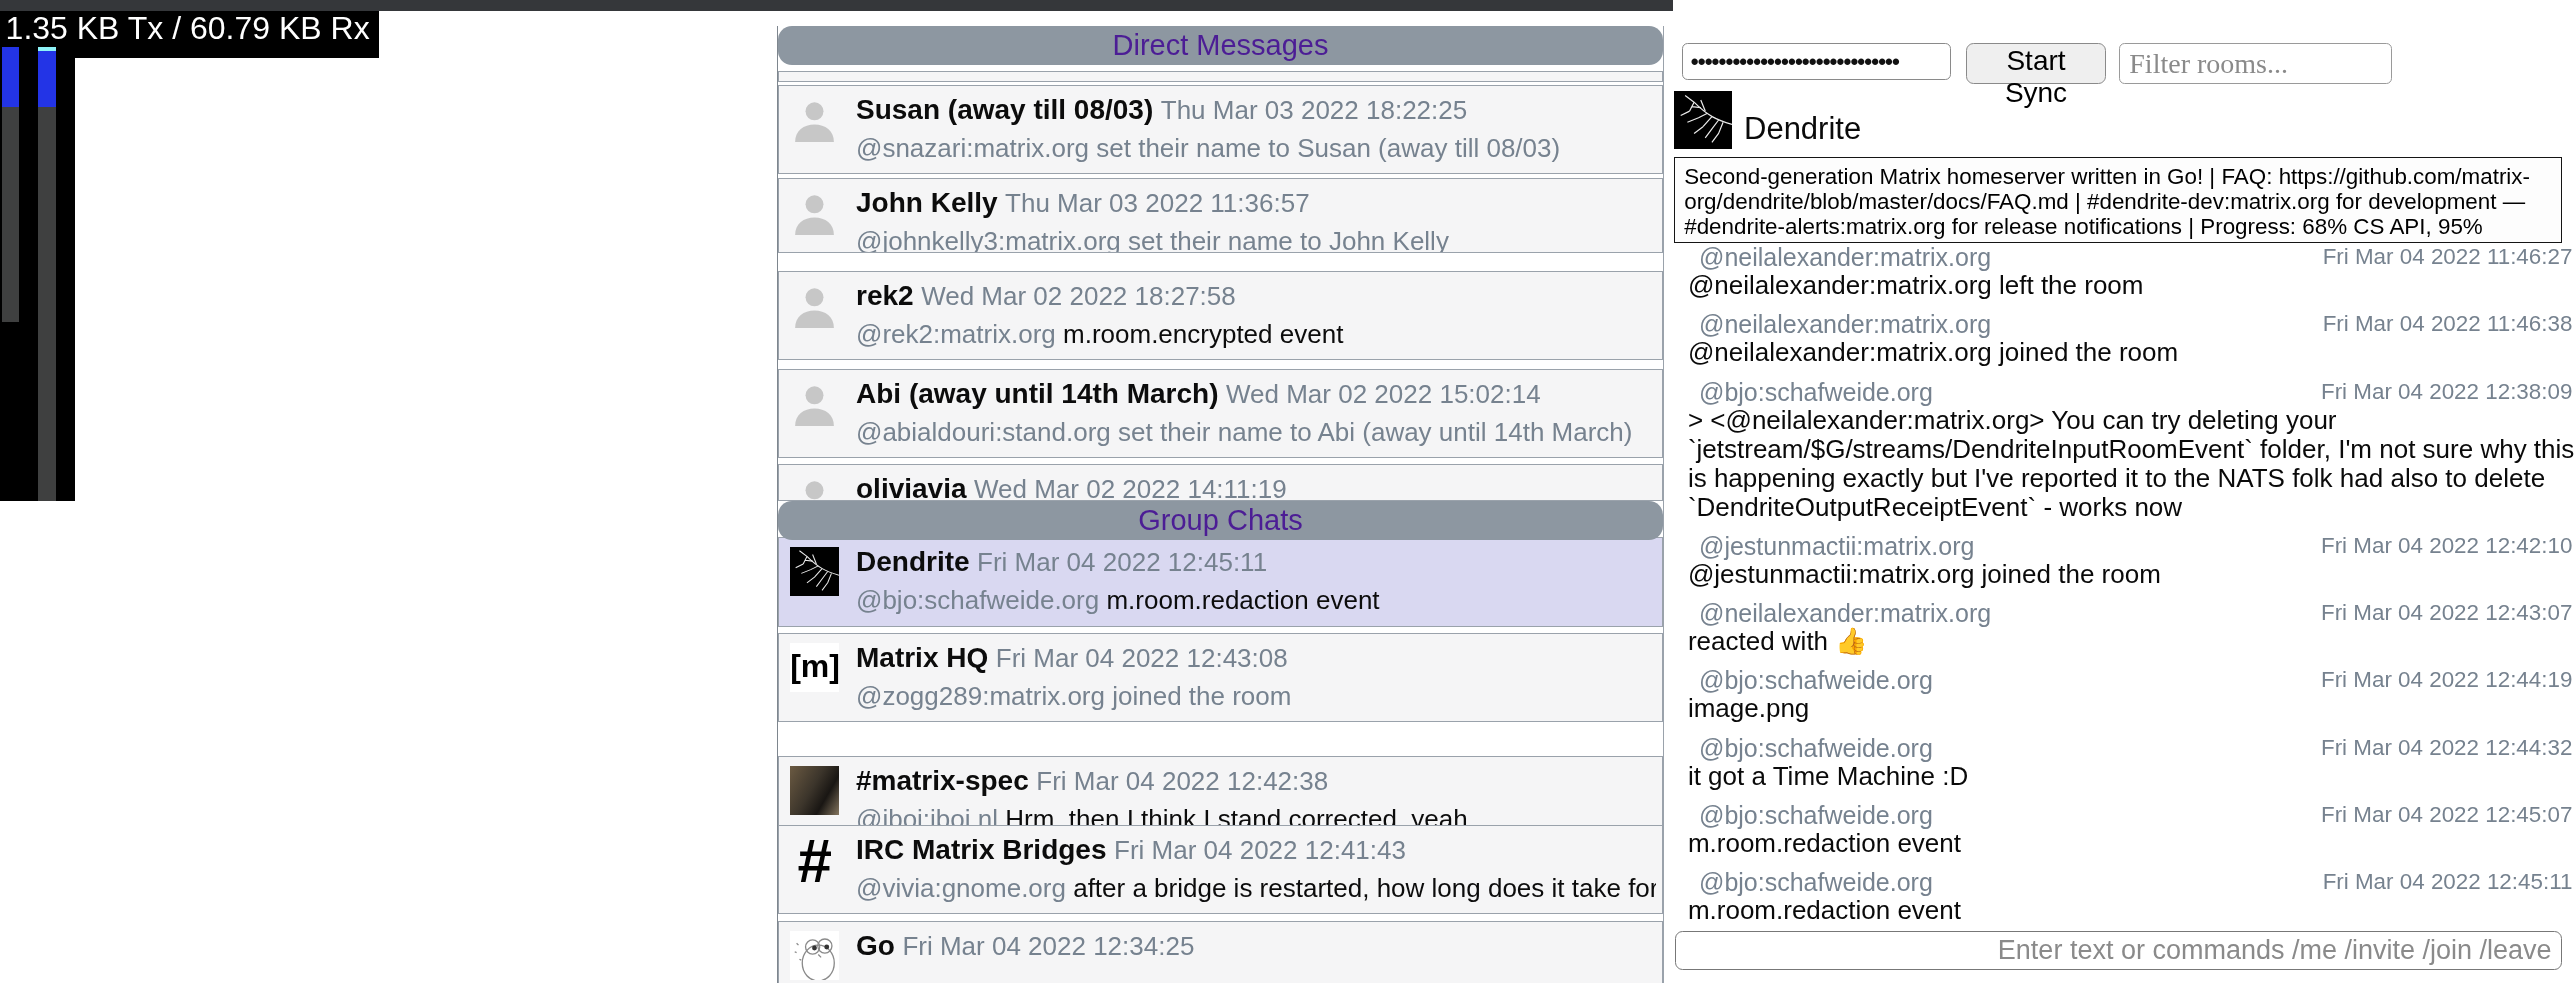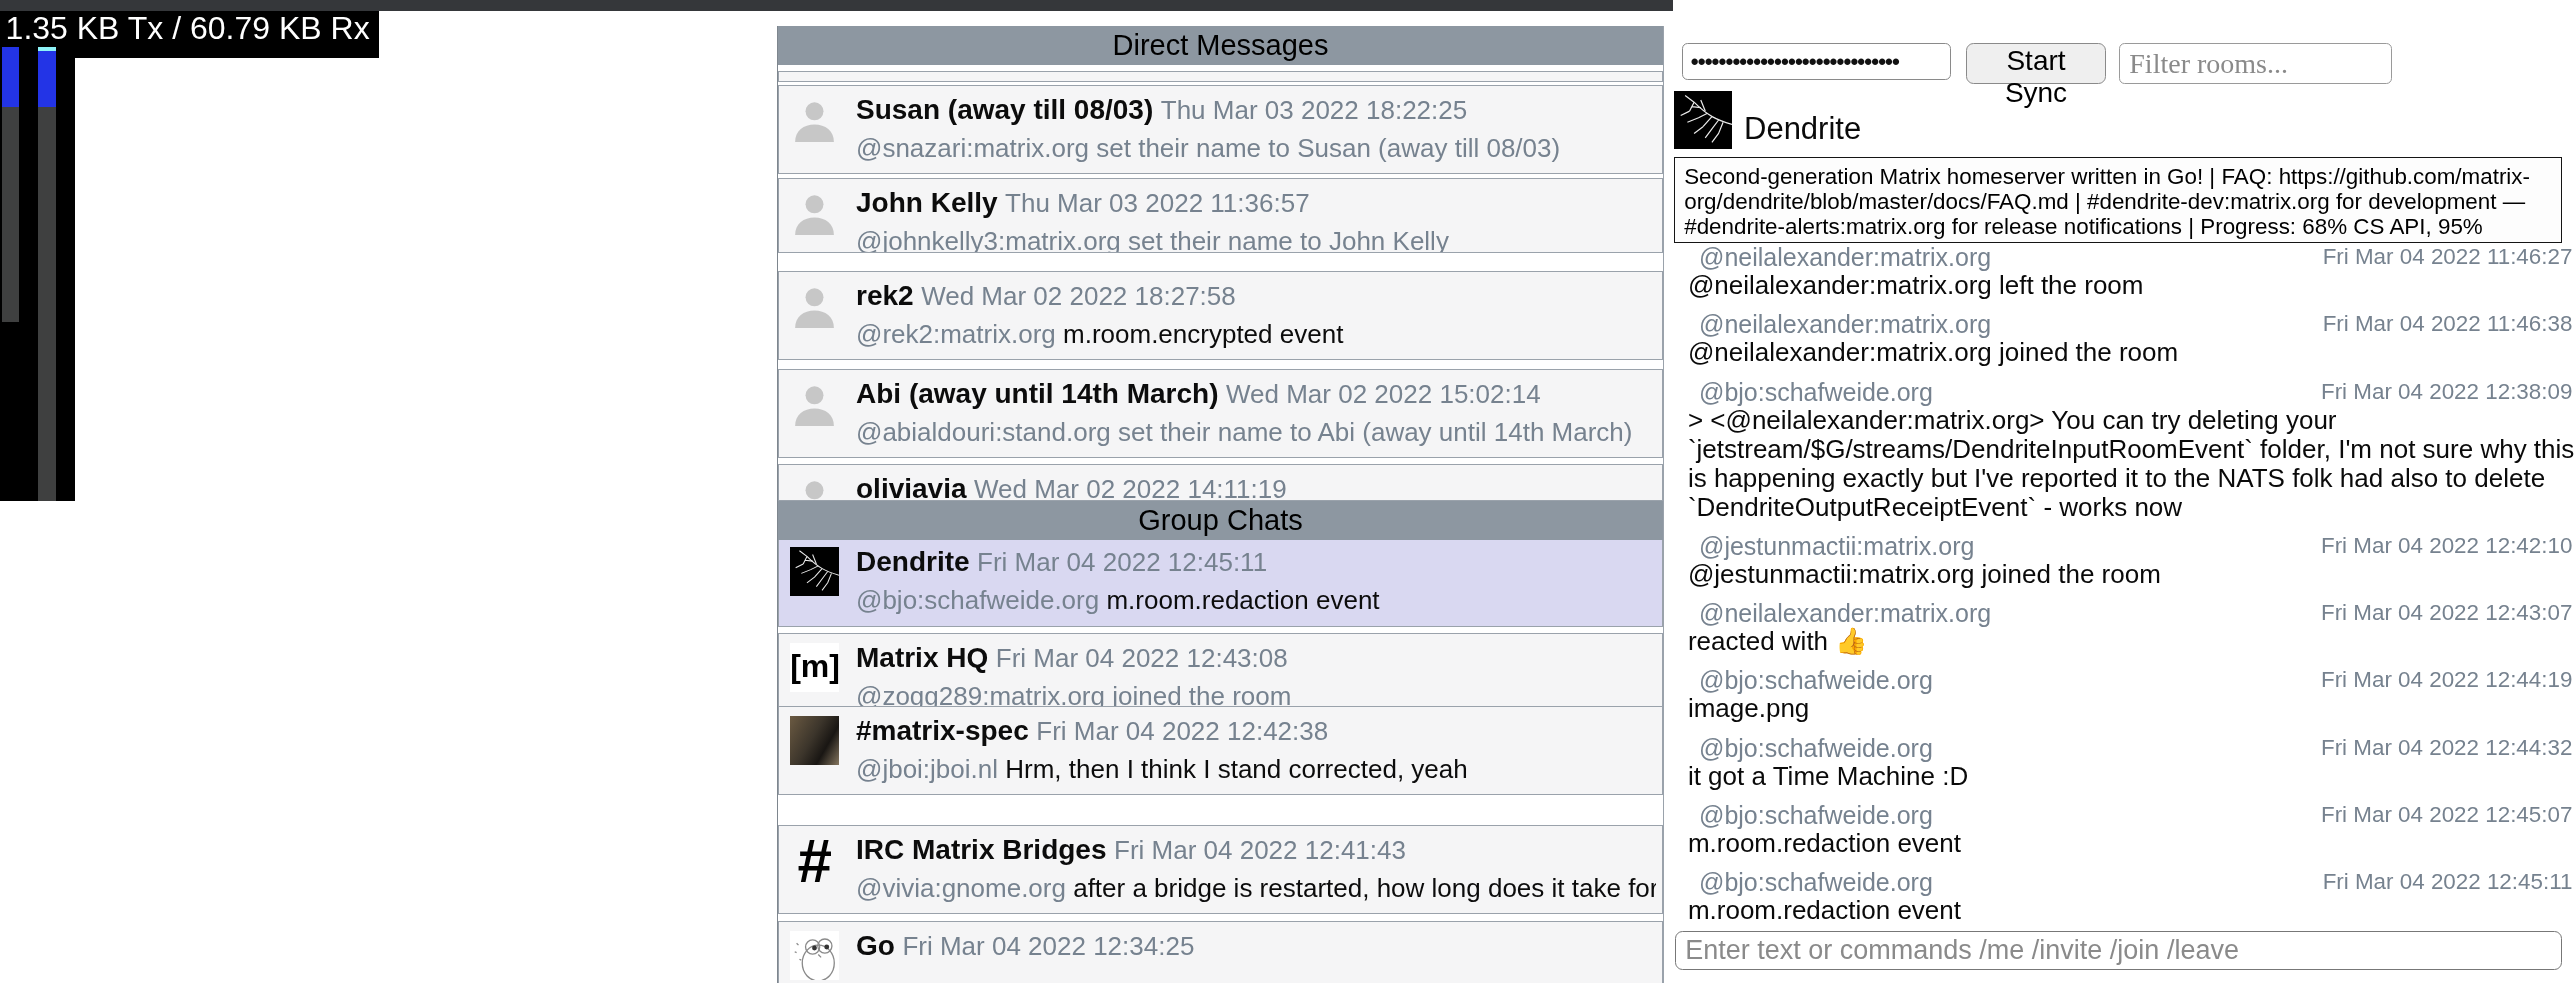--- a/index.html
+++ b/index.html
@@ -12,22 +12,22 @@
   
   .top-strip{position:absolute;left:0;top:0;width:2576px;height:11.2px;background:#35373a;}
   .net-stats{position:absolute;left:0;top:11.2px;height:47px;background:#000;color:#fff;
     font-size:32px;line-height:35px;padding:0 9.3px 0 5.6px;white-space:nowrap;}
   .net-graph{position:absolute;left:0;top:47px;width:75px;height:454px;background:#000;}
   .bar{position:absolute;top:0;}
   .seg{position:absolute;left:0;width:100%;}
   
   .room-panel{position:absolute;left:777px;top:26px;width:887px;height:958px;background:#fff;
     border-left:0.9px solid #7e868e;border-right:0.9px solid #9aa2ab;box-sizing:border-box;overflow:hidden;}
-  .sec-header{position:absolute;left:0;right:0;height:39px;background:#8d97a1;color:#000000;
-    font-size:29px;line-height:39px;text-align:center;z-index:3;}
+  .sec-header{position:absolute;left:0;right:0;height:39px;background:#8d97a1;color:#4c1d95;
+    font-size:29px;line-height:39px;text-align:center;z-index:3;border-radius:14px;}
   .item{position:absolute;left:0;right:0;background:#f5f5f6;border:0.9px solid #9aa2ab;
     box-sizing:border-box;overflow:hidden;z-index:1;}
   .item.selected{background:#d9d8f1;}
   .av{position:absolute;left:11.2px;top:9.3px;width:49px;height:49px;display:block;overflow:hidden;}
   .av svg{display:block;width:100%;height:100%;}
   .av-matrix{background:#fff;color:#000;font-size:32px;font-weight:600;text-align:center;line-height:47px;}
   .av-hash{background:transparent;color:#000;font-size:62px;font-weight:700;text-align:center;line-height:52px;}
   .av-photo{background:linear-gradient(120deg,#6b5a42 0%,#3c352b 45%,#191613 70%,#84755e 100%);}
   .itxt{position:absolute;left:77px;top:5.6px;right:5.6px;}
   .l1{white-space:nowrap;overflow:hidden;line-height:35px;}
@@ -56,21 +56,21 @@
     border:1.9px solid #151515;background:#fdfdfd;padding:5.6px 9.3px;font-size:22.4px;line-height:25px;
     color:#000;overflow:hidden;overflow-wrap:anywhere;z-index:2;}
   .msg-list{position:absolute;left:13px;top:243px;width:892px;}
   .msg{margin-bottom:10.3px;}
   .mrow{display:flex;justify-content:space-between;line-height:28px;}
   .msender{font-size:25px;color:#76828f;padding-left:13px;white-space:nowrap;}
   .mts{font-size:22.4px;color:#76828f;padding-right:5.6px;white-space:nowrap;}
   .mbody{font-size:26px;color:#0a0a0a;line-height:29px;padding-left:1.9px;overflow-wrap:anywhere;}
   .composer{position:absolute;left:1.9px;top:931px;width:887px;height:39px;box-sizing:border-box;
     border:1.9px solid #777;border-radius:7.5px;background:#fff;font-size:27px;padding:0 9.3px;
-    font-family:inherit;color:#000000;}
+    font-family:inherit;color:#000000;text-align:right;}
 </style>
 </head>
 <body>
 
 <div class="top-strip"></div>
 <div class="net-stats">1.35 KB Tx / 60.79 KB Rx</div>
 
 <div class="net-graph">
   <div class="bar" style="left:1.9px;width:17px;height:100%;">
     <div class="seg" style="top:0;height:60px;background:#2334e6;"></div>
@@ -172,21 +172,21 @@
   </div>
 
   <div class="item" style="top:607px;height:89px;">
     <span class="av av-matrix">[m]</span>
     <div class="itxt">
       <div class="l1"><span class="nm">Matrix HQ</span><span class="ts">Fri Mar 04 2022 12:43:08</span></div>
       <div class="l2"><span class="snd">@zogg289:matrix.org</span> <span class="pv state">joined the room</span></div>
     </div>
   </div>
 
-  <div class="item" style="top:680px;height:89px;">
+  <div class="item" style="top:730px;height:89px;">
     <span class="av av-photo"></span>
     <div class="itxt">
       <div class="l1"><span class="nm">#matrix-spec</span><span class="ts">Fri Mar 04 2022 12:42:38</span></div>
       <div class="l2"><span class="snd">@jboi:jboi.nl</span> <span class="pv">Hrm, then I think I stand corrected, yeah</span></div>
     </div>
   </div>
 
   <div class="item" style="top:799px;height:89px;">
     <span class="av av-hash">#</span>
     <div class="itxt">

